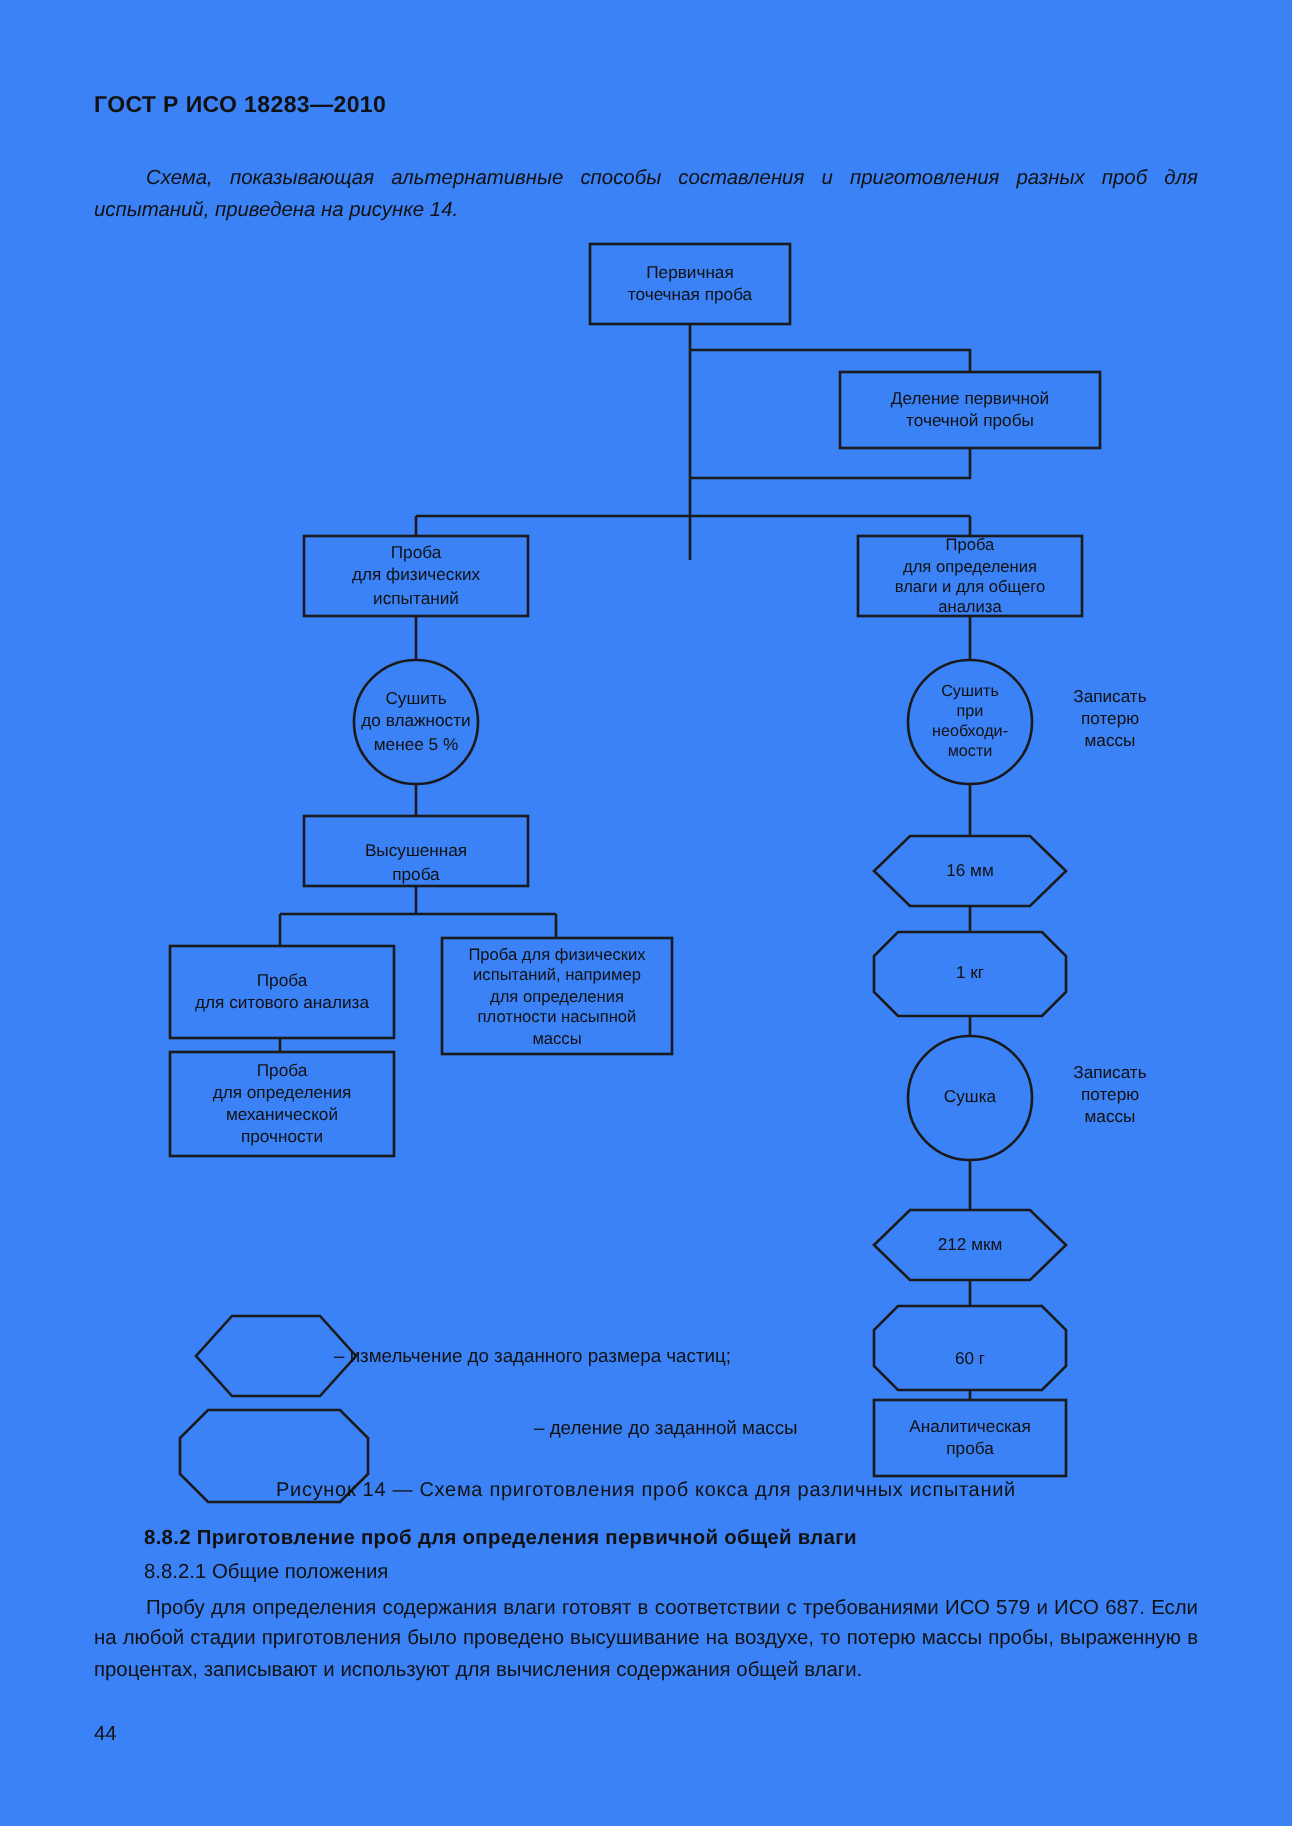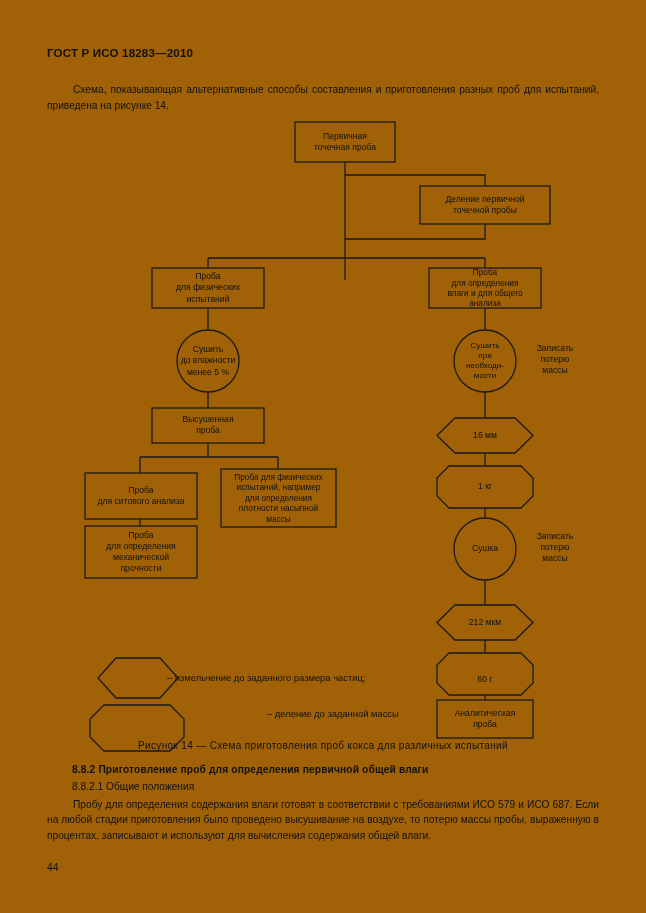--- a/index.html
+++ b/index.html
@@ -7,21 +7,21 @@
     padding: 0;
     background: #c8c8c8;
   }
   body {
     font-family: "Liberation Sans", sans-serif;
   }
   .page {
     position: relative;
     width: 646px;
     height: 913px;
-    background: #a16207;
+    background: #3b82f6;
     overflow: hidden;
   }
   .hdr {
     position: absolute;
     left: 47px;
     top: 47px;
     font-size: 11.5px;
     font-weight: bold;
     letter-spacing: 0.2px;
     color: #111;
@@ -29,20 +29,21 @@
   }
   .intro {
     position: absolute;
     left: 47px;
     top: 82px;
     width: 552px;
     font-size: 10.2px;
     line-height: 15.5px;
     color: #111;
     text-align: justify;
+    font-style: italic;
   }
   .intro .ind { display: inline-block; width: 26px; }
 
   
   .flow {
     position: absolute;
     left: 0;
     top: 0;
     width: 646px;
     height: 913px;
@@ -200,21 +201,21 @@
 для физических
 испытаний</span>
       </div>
 
     <div class="nodeTxt" style="left:177px; top:330px; width:62px; height:62px;">
         <span style="white-space:pre-line">Сушить
 до влажности
 менее 5 %</span>
       </div>
 
-    <div class="nodeTxt" style="left:152px; top:408px; width:112px; height:34px;align-items:center;">
+    <div class="nodeTxt" style="left:152px; top:408px; width:112px; height:47px;align-items:center;">
         <span style="white-space:pre-line">Высушенная
 проба</span>
       </div>
 
     <div class="nodeTxt" style="left:85px; top:473px; width:112px; height:46px;">
         <span style="white-space:pre-line">Проба
 для ситового анализа</span>
       </div>
 
     <div class="nodeTxt" style="left:85px; top:526px; width:112px; height:52px;">

